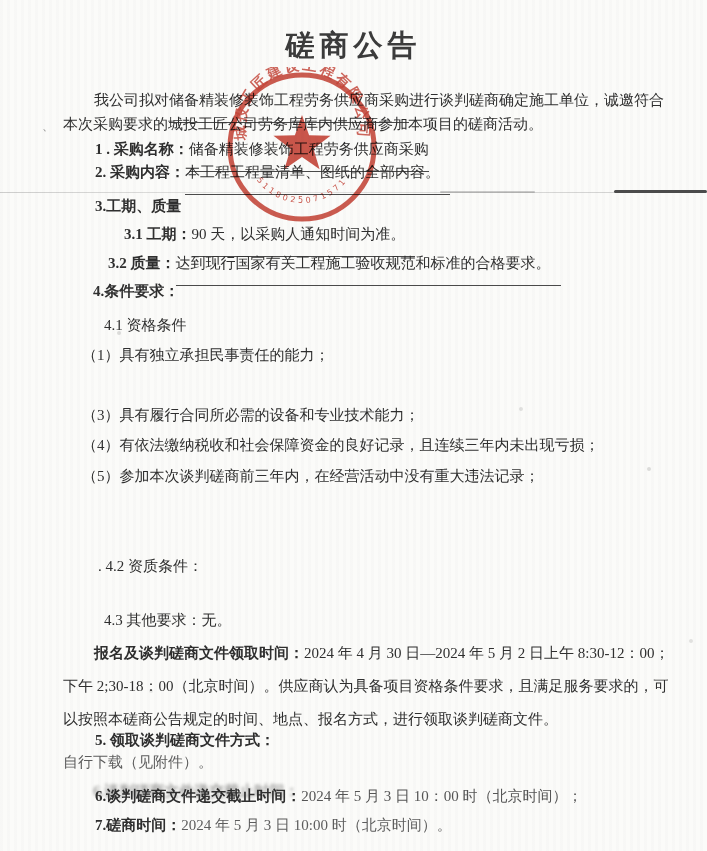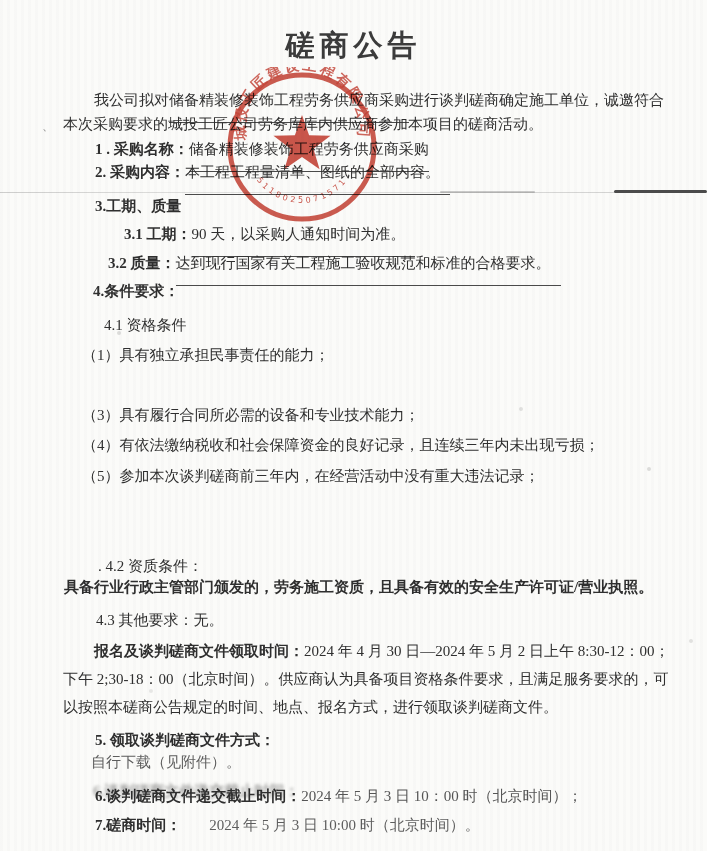--- a/index.html
+++ b/index.html
@@ -24,24 +24,24 @@
     position:absolute;top:26px;left:0;width:707px;text-align:center;
     font-size:29px;font-weight:700;letter-spacing:5px;color:#3b3b3b;
   }
   .intro{
     position:absolute;top:89px;left:63px;width:614px;
     line-height:23.5px;text-indent:31px;white-space:normal;
   }
   .stray-mark{position:absolute;top:118px;left:42px;color:#8a8a8a;font-size:12px;}
   .signup{
     position:absolute;top:637px;left:63px;width:617px;
-    line-height:28px;text-indent:31px;white-space:normal;
+    line-height:33px;text-indent:31px;white-space:normal;
   }
   .gray{color:#555;}
-  .gray2{color:#5d5d5d;margin-left:28px;}
+  .gray2{color:#5d5d5d;}
   
   .scan-faint{position:absolute;top:192px;left:0;width:616px;height:1px;
     background:linear-gradient(90deg, rgba(120,120,120,.35), rgba(120,120,120,.18) 40%, rgba(120,120,120,.3));}
   .scan-mid{position:absolute;top:191px;left:440px;width:95px;height:2px;background:rgba(90,90,90,.3);border-radius:1px;}
   .scan-dark{position:absolute;top:190px;left:614px;width:93px;height:3px;background:#4b4b4b;border-radius:2px;}
   .speckles{position:absolute;top:0;left:0;width:2px;height:2px;background:transparent;border-radius:50%;
     box-shadow:118px 332px 0 1px rgba(0,0,0,.12), 520px 408px 0 1px rgba(0,0,0,.10),
                648px 468px 0 1px rgba(0,0,0,.12), 308px 232px 0 1px rgba(0,0,0,.10),
                150px 690px 0 1px rgba(0,0,0,.08), 690px 640px 0 1px rgba(0,0,0,.10);}
   
@@ -79,23 +79,22 @@
   <div class="line b" style="top:281px;left:93px;">4.条件要求：</div>
 
   <div class="line" style="top:315px;left:104px;">4.1 资格条件</div>
 
   <div class="line" style="top:345px;left:82px;">（1）具有独立承担民事责任的能力；</div>
   <div class="line" style="top:405px;left:82px;">（3）具有履行合同所必需的设备和专业技术能力；</div>
   <div class="line" style="top:435px;left:82px;">（4）有依法缴纳税收和社会保障资金的良好记录，且连续三年内未出现亏损；</div>
   <div class="line" style="top:466px;left:82px;">（5）参加本次谈判磋商前三年内，在经营活动中没有重大违法记录；</div>
 
   <div class="line" style="top:556px;left:70px;margin-left:28px;">. 4.2 资质条件：</div>
-  <div class="line b" style="top:577px;left:64px;">具备行业行政主管部门颁发的，劳务施工资质，且具备有效的安全生产许可证/营业执照。</div>
 
-  <div class="line" style="top:610px;left:96px;"><span>4.3 其他要求：</span><span>无。</span></div>
+  <div class="line" style="top:610px;left:104px;"><span>4.3 其他要求：</span><span>无。</span></div>
 
   <div class="signup"><span class="b">报名及谈判磋商文件领取时间：</span><span>2024 年 4 月 30 日—2024 年 5 月 2 日上午 8:30-12：00；下午 2;30-18：00（北京时间）。供应商认为具备项目资格条件要求，且满足服务要求的，可以按照本磋商公告规定的时间、地点、报名方式，进行领取谈判磋商文件。</span></div>
 
   <div class="line b" style="top:730px;left:95px;">5.  领取谈判磋商文件方式：</div>
   <div class="line gray2" style="top:752px;left:63px;">自行下载（见附件）。</div>
 
   <div class="line" style="top:786px;left:95px;"><span class="rel"><span class="ghost">6.谈判磋商文件递交截止时间：</span><span class="b">6.谈判磋商文件递交截止时间：</span></span><span class="gray">2024 年  5 月 3 日 10：00 时（北京时间）；</span></div>
 
   <div class="line" style="top:815px;left:95px;"><span class="b">7.磋商时间：</span><span class="gray2">2024 年 5 月 3 日 10:00 时（北京时间）。</span></div>
 

